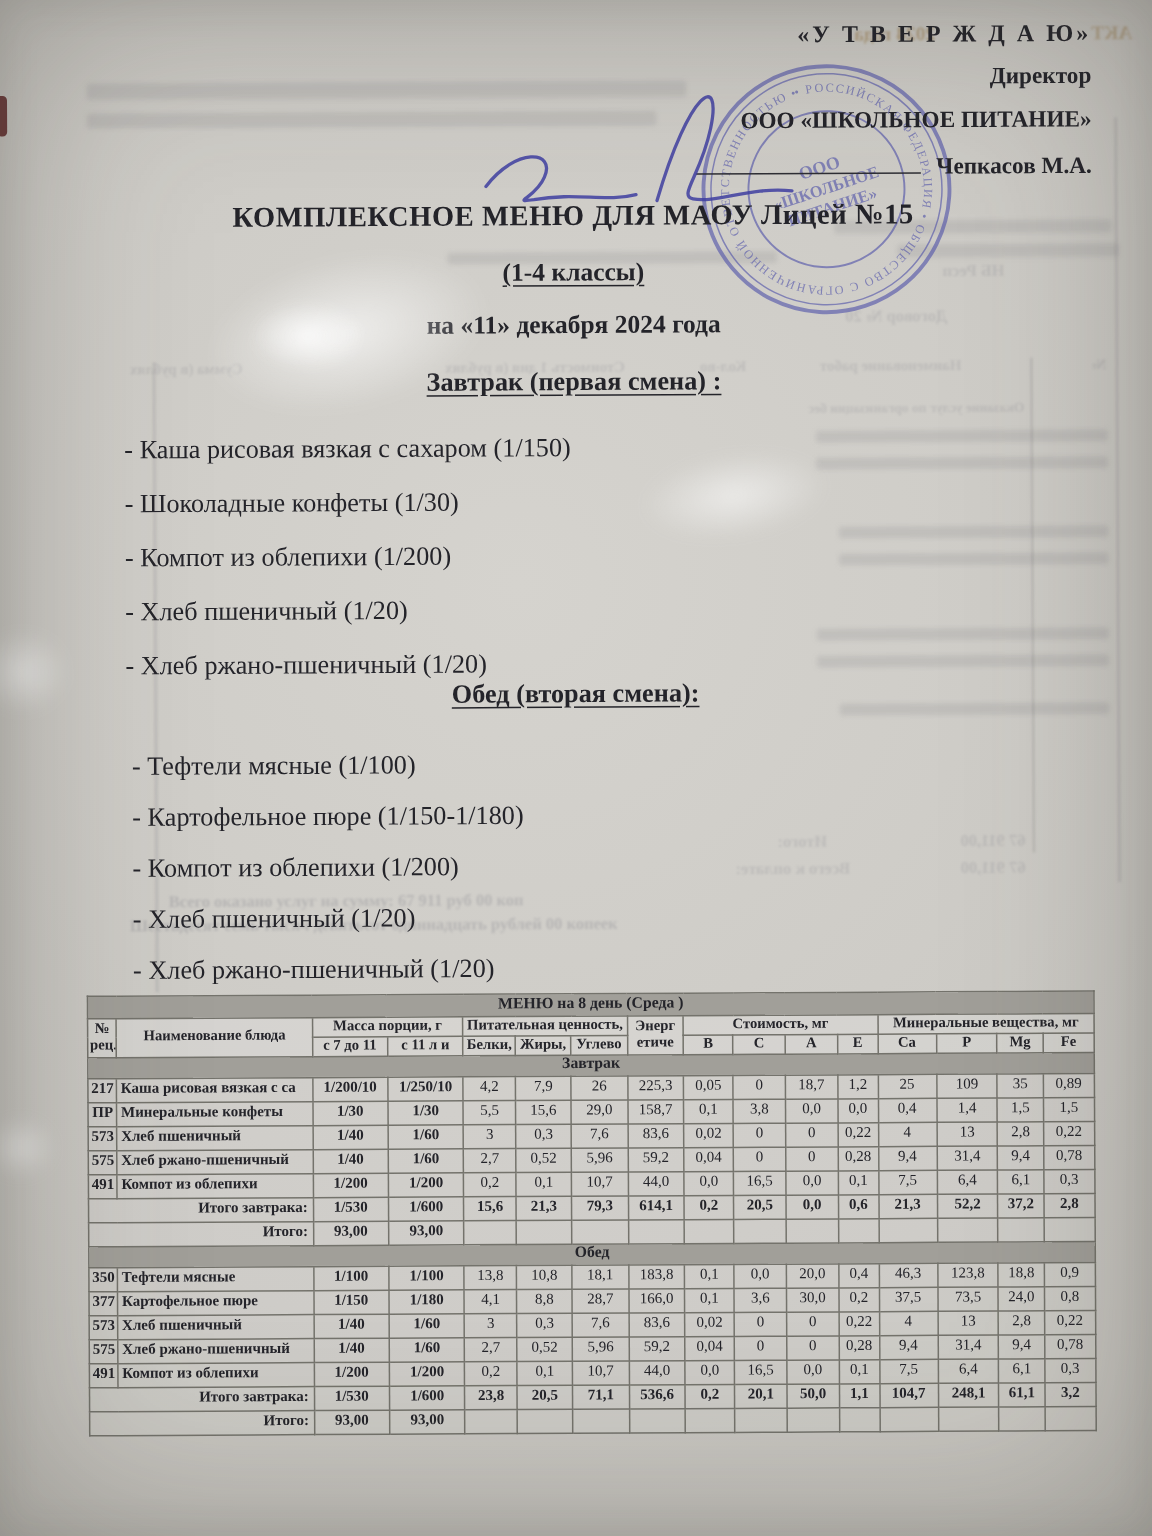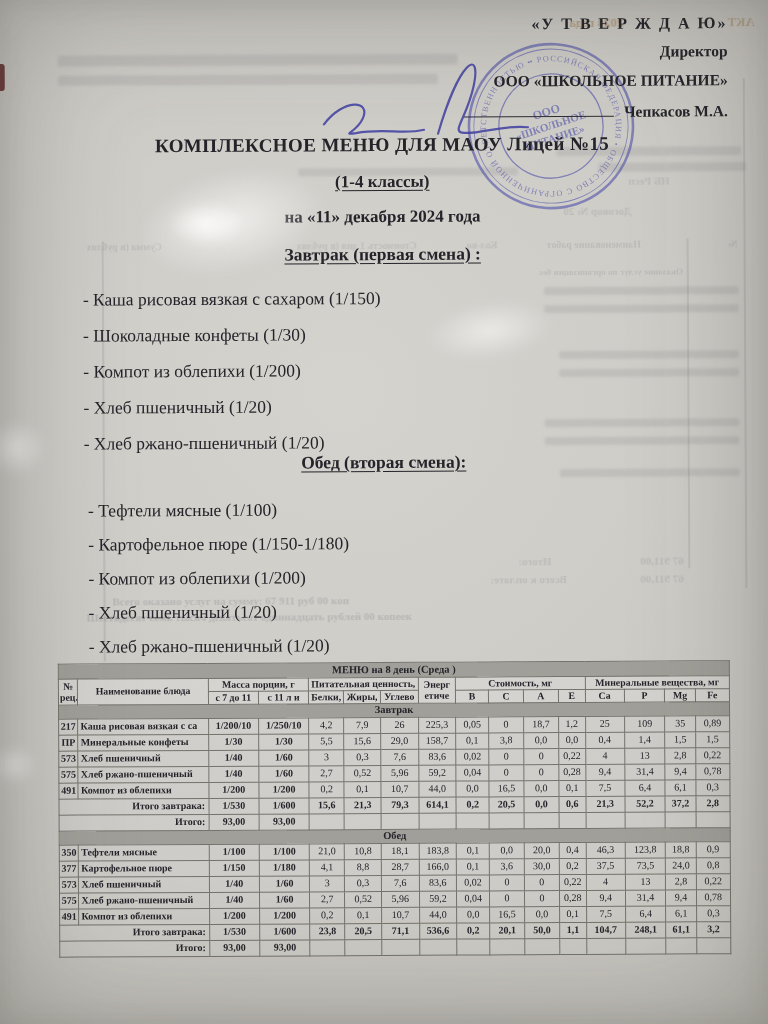--- a/index.html
+++ b/index.html
@@ -342,21 +342,21 @@
                 <td class="num"></td>
               </tr>
               <tr class="band-row">
                 <td class="band-cell" colspan="16">Обед</td>
               </tr>
               <tr class="data-row">
                 <td class="rec">350</td>
                 <td class="dish">Тефтели мясные</td>
                 <td class="mass">1/100</td>
                 <td class="mass">1/100</td>
-                <td class="num">21,0</td>
+                <td class="num">13,8</td>
                 <td class="num">10,8</td>
                 <td class="num">18,1</td>
                 <td class="num">183,8</td>
                 <td class="num">0,1</td>
                 <td class="num">0,0</td>
                 <td class="num">20,0</td>
                 <td class="num">0,4</td>
                 <td class="num">46,3</td>
                 <td class="num">123,8</td>
                 <td class="num">18,8</td>

